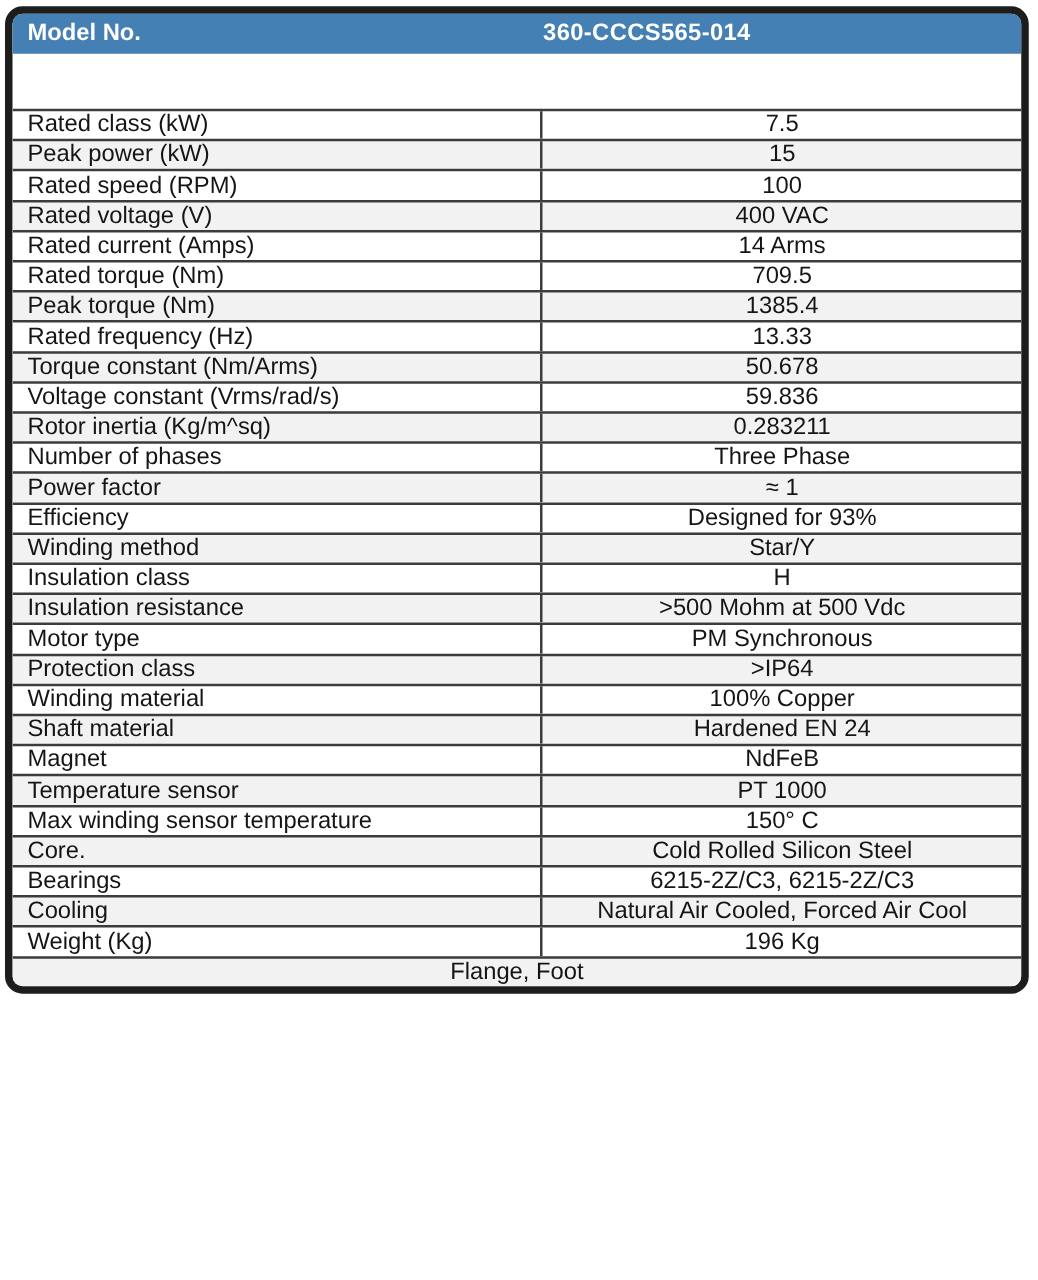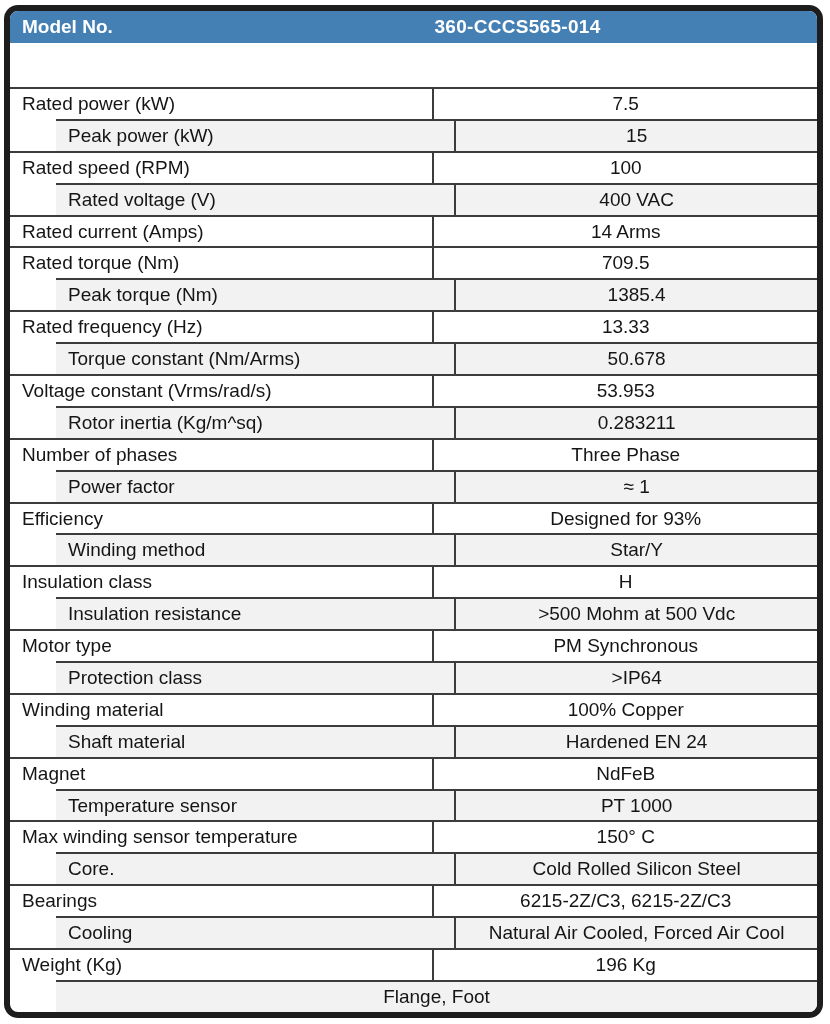--- a/index.html
+++ b/index.html
@@ -18,21 +18,21 @@
     width: 830px;
     height: 1024px;
     background: #ffffff;
     font-family: "Liberation Sans", sans-serif;
   }
   .frame {
     position: absolute;
     left: 4px;
     top: 5px;
     width: 819px;
-    height: 1013px;
+    height: 790px;
     border: 6px solid var(--frame-border);
     border-radius: 14px;
     overflow: hidden;
     background: var(--row-bg);
     display: flex;
     flex-direction: column;
     gap: 44px;
   }
   .header-row {
     flex: 0 0 32px;
@@ -59,21 +59,21 @@
   }
   .row {
     flex: 1;
     display: flex;
     align-items: stretch;
     border-top: 2px solid var(--line);
     background: var(--row-bg);
     color: var(--text);
     font-size: 19px;
   }
-  .row.alt { background: var(--row-alt); margin-left: 46px; }
+  .row.alt { background: var(--row-alt); }
   .cell {
     display: flex;
     align-items: center;
   }
   .cell.label {
     flex: 0 0 52.6%;
     padding-left: 12px;
     border-right: 2px solid var(--line);
   }
   .cell.value {
@@ -85,21 +85,21 @@
 </head>
 <body>
 
 <div class="frame">
   <div class="header-row">
     <div class="h-label">Model No.</div>
     <div class="h-value">360-CCCS565-014</div>
   </div>
   <div class="tbody">
   <div class="row">
-    <div class="cell label">Rated power (kW)</div>
+    <div class="cell label">Rated class (kW)</div>
     <div class="cell value">7.5</div>
   </div>
 
   <div class="row alt">
     <div class="cell label">Peak power (kW)</div>
     <div class="cell value">15</div>
   </div>
 
   <div class="row">
     <div class="cell label">Rated speed (RPM)</div>
@@ -132,21 +132,21 @@
     <div class="cell value">13.33</div>
   </div>
 
   <div class="row alt">
     <div class="cell label">Torque constant (Nm/Arms)</div>
     <div class="cell value">50.678</div>
   </div>
 
   <div class="row">
     <div class="cell label">Voltage constant (Vrms/rad/s)</div>
-    <div class="cell value">53.953</div>
+    <div class="cell value">59.836</div>
   </div>
 
   <div class="row alt">
     <div class="cell label">Rotor inertia (Kg/m^sq)</div>
     <div class="cell value">0.283211</div>
   </div>
 
   <div class="row">
     <div class="cell label">Number of phases</div>
     <div class="cell value">Three Phase</div>

